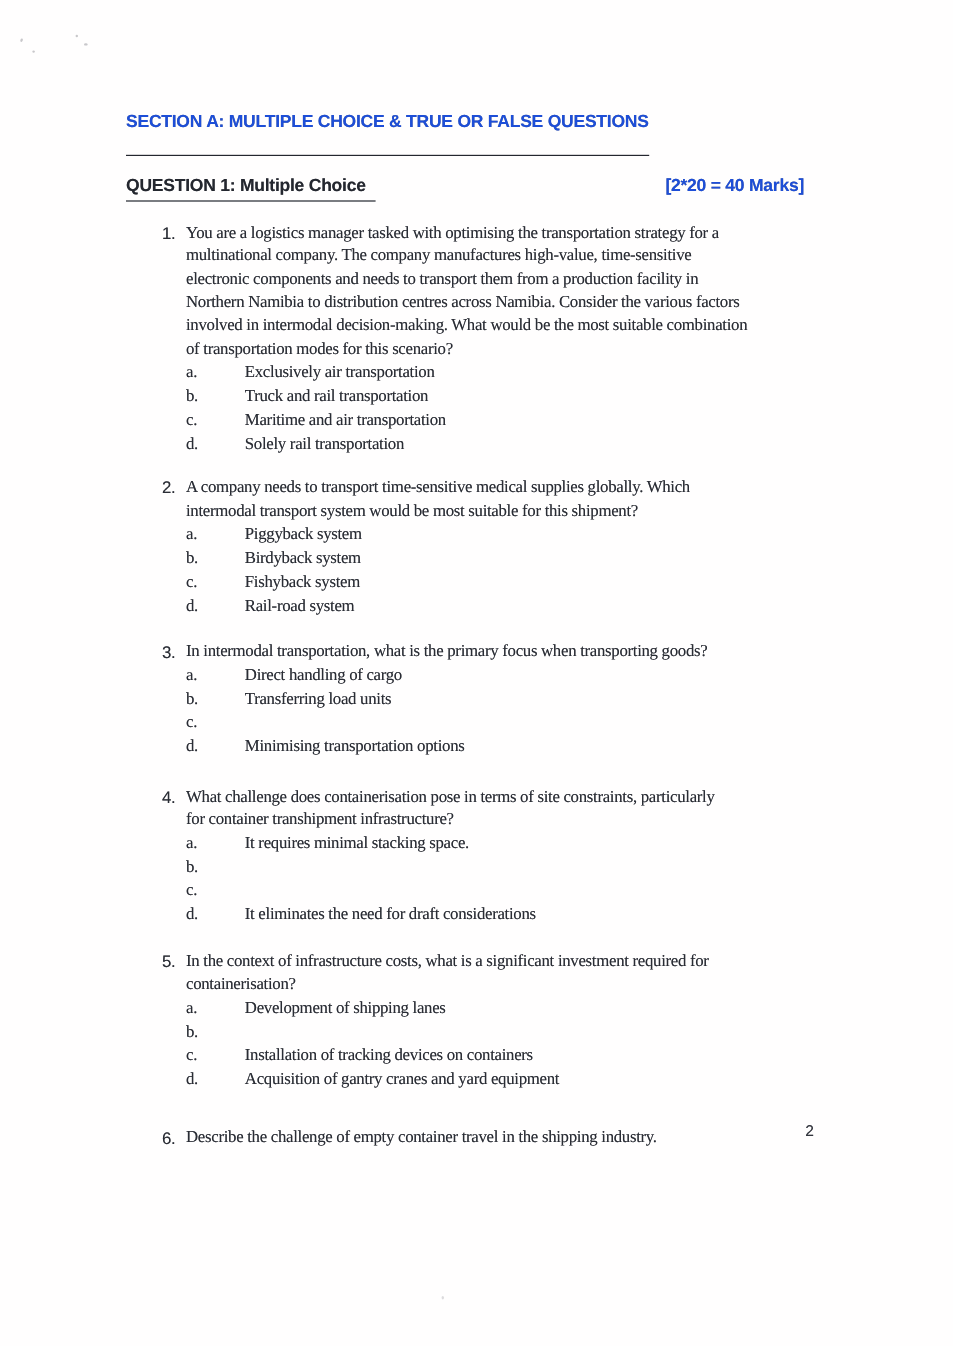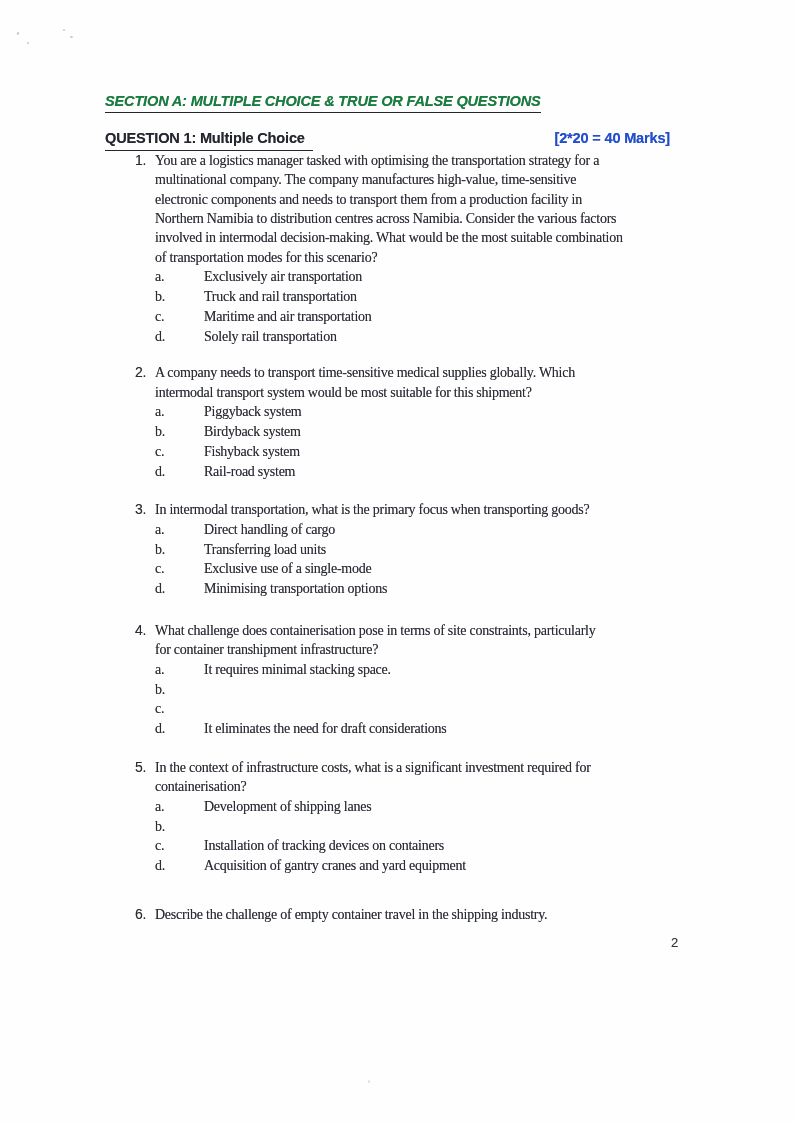--- a/index.html
+++ b/index.html
@@ -21,33 +21,33 @@
   .doc-text {
     font-size: 14px;
     letter-spacing: -0.25px;
     line-height: 19.4px;
     text-shadow: 0 0 0.5px rgba(42,45,53,0.55);
   }
   .section-heading {
     font-size: 14.6px;
     font-weight: 700;
     letter-spacing: -0.2px;
-    color: #15803d;
+    color: #1d4ed8;
     display: inline-block;
     border-bottom: 1.6px solid #24272f;
-    padding-bottom: 1px;
+    padding-bottom: 17px;
     text-shadow: 0 0 0.5px rgba(36,39,47,0.55);
-    font-style: italic;
   }
   .heading-row {
     margin-top: 16px;
     width: 565px;
     display: flex;
     justify-content: space-between;
     align-items: baseline;
+    margin-bottom: 17px;
   }
   .question-heading {
     font-size: 14.6px;
     font-weight: 700;
     letter-spacing: -0.2px;
     color: #24272f;
     display: inline-block;
     border-bottom: 1.6px solid #24272f;
     padding-bottom: 1px;
     padding-right: 8px;
@@ -178,21 +178,20 @@
         <div class="option">
           <span class="opt-letter">a.</span>
           <span class="opt-text">Direct handling of cargo</span>
         </div>
         <div class="option">
           <span class="opt-letter">b.</span>
           <span class="opt-text">Transferring load units</span>
         </div>
         <div class="option">
           <span class="opt-letter">c.</span>
-          <span class="opt-text">Exclusive use of a single-mode</span>
         </div>
         <div class="option">
           <span class="opt-letter">d.</span>
           <span class="opt-text">Minimising transportation options</span>
         </div>
       </div>
     </div>
   </div>
 
   <div class="question m-q4">

